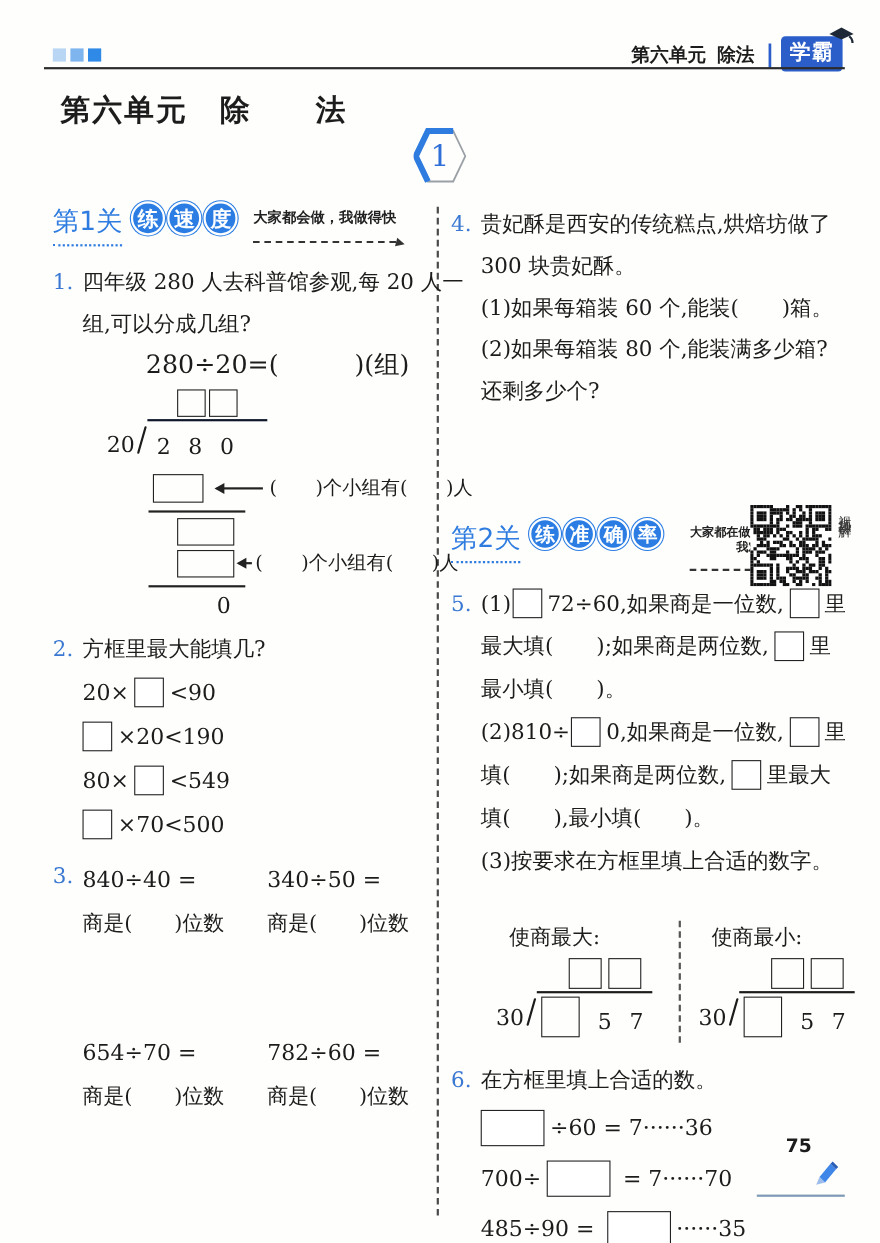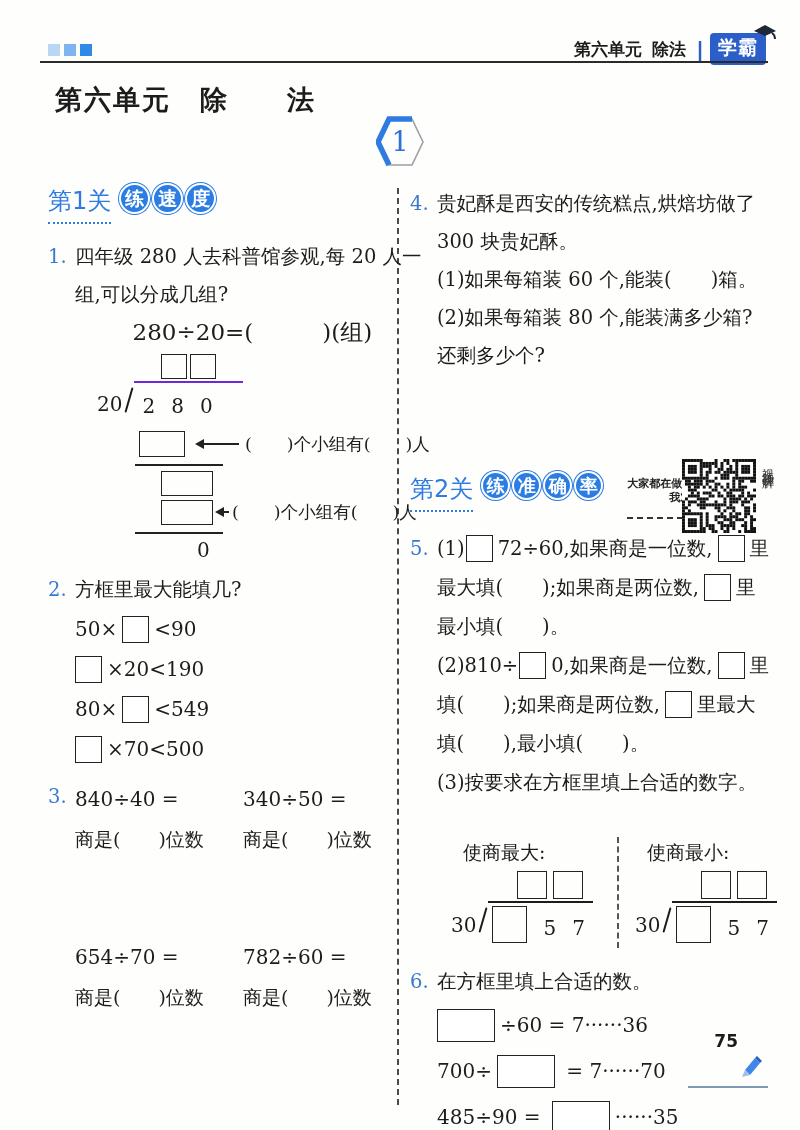--- a/index.html
+++ b/index.html
@@ -64,21 +64,21 @@
   .eq-center { text-align:center; font-size:23px; line-height:36px; }
 
   
   .ldiag { margin-left:22px; margin-top:4px; font-size:20px; }
   .ld-qboxes { display:flex; gap:3px; margin-left:64px; }
   .ld-qboxes div { width:26px; height:25px; border:1.6px solid #222; }
   .ld-row { display:flex; align-items:flex-start; margin-top:2px; }
   .ld-divisor { padding-top:4px; }
   .ld-hook { width:2px; height:26px; background:#1c1c1c; transform:rotate(16deg);
              margin:6px 4px 0 6px; border-radius:2px; }
-  .ld-dividend { border-top:2px solid #6d28d9; padding:4px 14px 0 8px; letter-spacing:16px; }
+  .ld-dividend { border-top:2px solid #0f172a; padding:4px 14px 0 8px; letter-spacing:16px; }
   .ld-sub1 { display:flex; align-items:center; margin:6px 0 0 42px; }
   .sub-box { width:46px; height:26px; border:1.6px solid #222; flex:none; }
   .sub-box.tall { height:25px; }
   .arr { position:relative; width:42px; height:2px; background:#222; margin:0 6px 0 12px; flex:none; }
   .arr.short { width:12px; margin:0 3px 0 4px; }
   .arr::before { content:''; position:absolute; left:-2px; top:-4.5px;
                  border-top:5px solid transparent; border-bottom:5px solid transparent;
                  border-right:9px solid #222; }
   .ld-note { font-size:17.5px; line-height:26px; white-space:nowrap; }
   .uline { border-top:2px solid #222; width:88px; margin:7px 0 5px 38px; }
@@ -154,20 +154,24 @@
   <div class="col-divider"></div>
 
   <div class="col-left">
 
     <div class="sec-head">
       <span class="sec-label">第1关</span>
       <div class="badges">
         <span class="badge">练</span>
         <span class="badge">速</span>
         <span class="badge">度</span>
+      </div>
+      <div class="motto-wrap">
+        <span>大家都会做，我做得快</span>
+        <div class="dash-arrow"></div>
       </div>
     </div>
 
     <div class="q" style="margin-top:14px;">
       <span class="q-num">1.</span>
       <div class="q-body">
         <div>四年级 280 人去科普馆参观,每 20 人一</div>
         <div>组,可以分成几组?</div>
         <div class="eq-center">280÷20=(　　　)(组)</div>
 
@@ -197,21 +201,21 @@
           <div class="ld-zero">0</div>
         </div>
       </div>
     </div>
 
     <div class="q" style="margin-top:12px; line-height:34px;">
       <span class="q-num">2.</span>
       <div class="q-body">
         <div>方框里最大能填几?</div>
         <div class="q2row">
-          <span>50×</span><span class="ibox"></span><span>&lt;90</span>
+          <span>20×</span><span class="ibox"></span><span>&lt;90</span>
         </div>
         <div class="q2row">
           <span></span><span class="ibox" style="margin-left:0;"></span><span>×20&lt;190</span>
         </div>
         <div class="q2row">
           <span>80×</span><span class="ibox"></span><span>&lt;549</span>
         </div>
         <div class="q2row">
           <span></span><span class="ibox" style="margin-left:0;"></span><span>×70&lt;500</span>
         </div>

